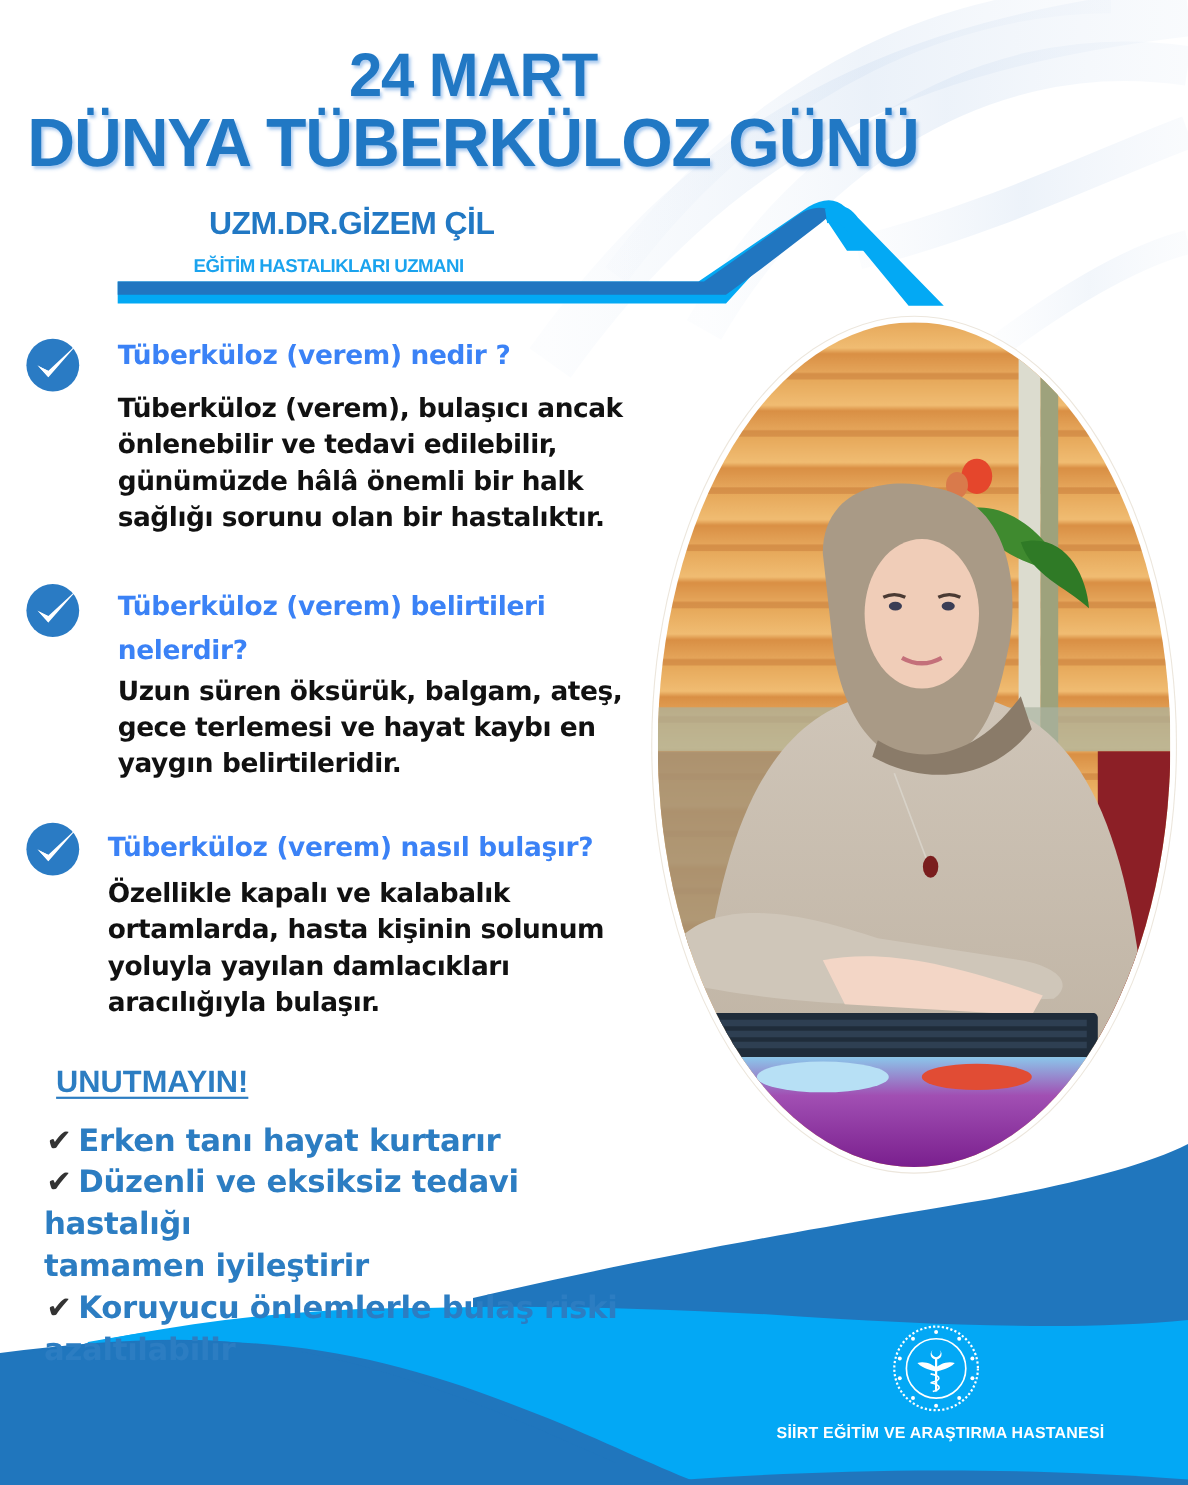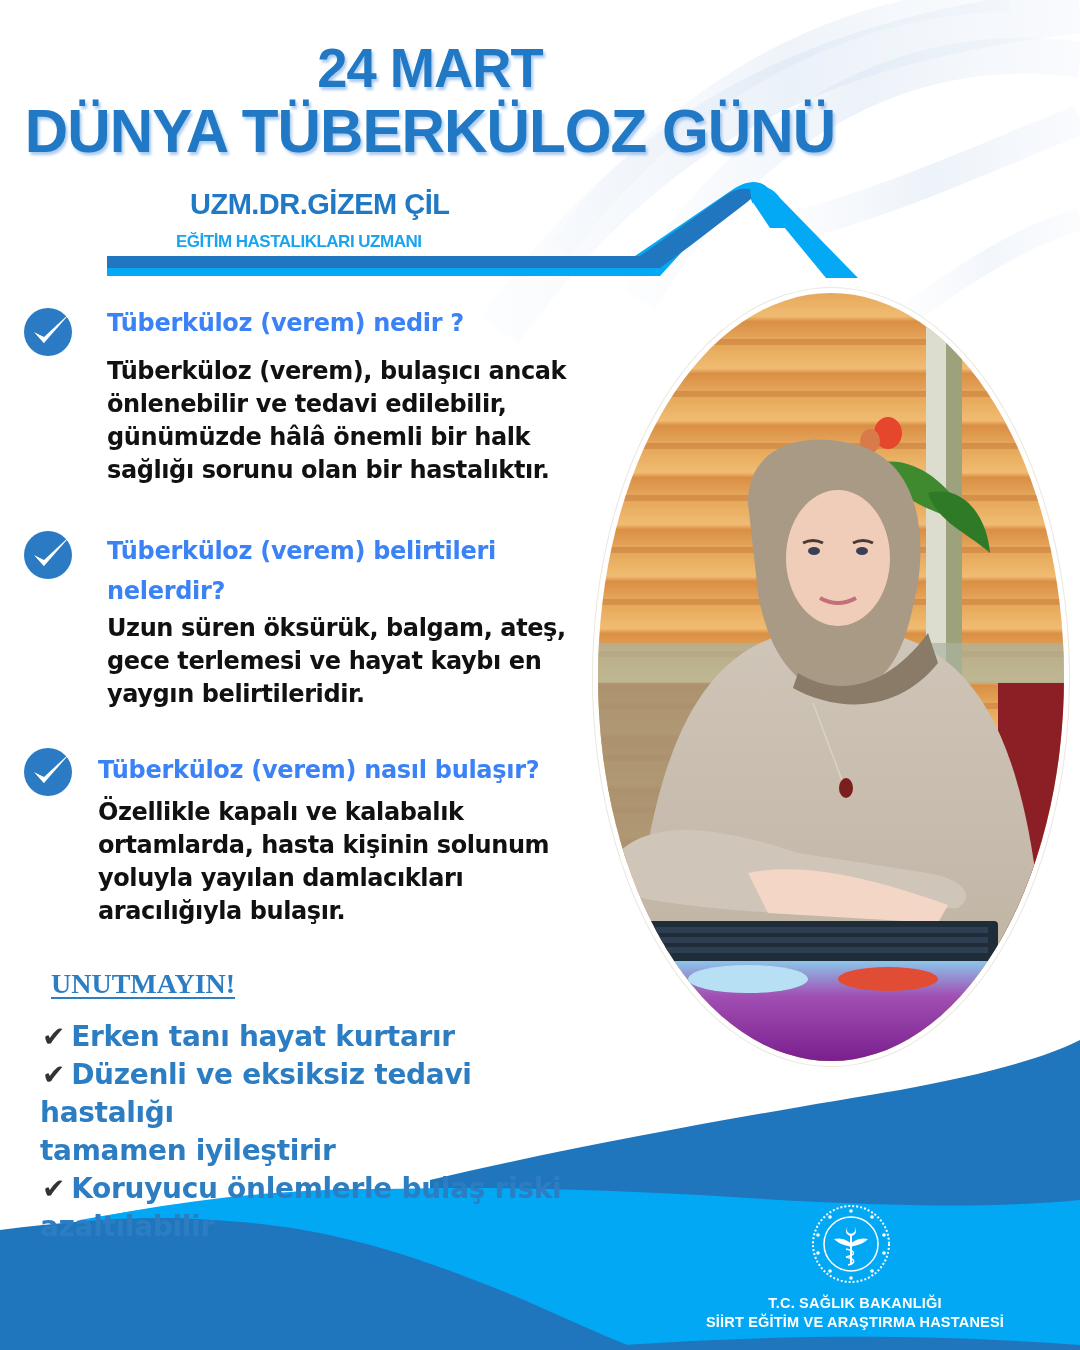--- a/index.html
+++ b/index.html
@@ -17,21 +17,21 @@
   .doctor-name { position:absolute; left:190px; top:188px; font-family:"Liberation Sans", sans-serif;
     font-weight:700; font-size:29px; color:#2178c4; letter-spacing:-0.5px; }
   .doctor-title { position:absolute; left:176px; top:232px; font-family:"Liberation Sans", sans-serif;
     font-weight:700; font-size:17px; color:#1aa3ee; letter-spacing:-0.5px; }
 
   .qa { position:absolute; }
   .check-circle { position:absolute; width:52px; height:52px; }
   .q { font-family:"DejaVu Sans", sans-serif; font-weight:700; color:#3b82f6; font-size:24px; line-height:34px; letter-spacing:-0.3px; }
   .a { font-family:"DejaVu Sans", sans-serif; font-weight:700; color:#111111; font-size:24px; line-height:33px; letter-spacing:-0.4px; }
 
-  .remember-title { position:absolute; left:51px; top:968px; font-family:Liberation Serif, serif; font-weight:700;
+  .remember-title { position:absolute; left:51px; top:968px; font-family:Liberation Sans, sans-serif; font-weight:700;
     font-size:28px; color:#2c7dc2; text-decoration:underline; text-decoration-thickness:2px; text-underline-offset:4px; }
   .tips { position:absolute; left:40px; top:1018px; width:560px; }
   .tip { font-family:"DejaVu Sans", sans-serif; font-weight:700; font-size:28px; line-height:38px; color:#2c7dc2; letter-spacing:-0.3px; }
   .tip .tick { color:#333333; margin-left:2px; margin-right:6px; }
 
   .photo-wrap { position:absolute; left:593px; top:288px; width:476px; height:778px; border-radius:50%;
     background:#ffffff; box-shadow:0 0 0 1px #ece6dc; }
   .photo { position:absolute; left:598px; top:293px; width:466px; height:768px; border-radius:50%; overflow:hidden; }
 
   .footer-text { position:absolute; left:690px; top:1294px; width:330px; text-align:center; color:#ffffff;
@@ -227,15 +227,14 @@
       <circle cx="8" cy="50" r="1.8"></circle>
       <circle cx="8" cy="32" r="1.8"></circle>
     <circle cx="20" cy="14" r="1.8"></circle>
   </g>
   <path d="M38 24 a5 5 0 1 0 6 0 a4 4 0 1 1 -6 0 Z" fill="#ffffff"></path>
   <rect x="40" y="32" width="2" height="30" fill="#ffffff"></rect>
   <path d="M24 36 C 32 34, 38 38, 41 40 C 44 38, 50 34, 58 36 C 52 42, 46 42, 41 44 C 36 42, 30 42, 24 36 Z" fill="#ffffff"></path>
   <path d="M36 46 C 46 48, 46 52, 36 54 C 46 56, 46 60, 38 62" stroke="#ffffff" stroke-width="1.5" fill="none"></path>
 </svg>
 <div class="footer-text">
-  <div>T.C. SAĞLIK BAKANLIĞI</div>
   <div>SİİRT EĞİTİM VE ARAŞTIRMA HASTANESİ</div>
 </div>
 
 </body></html>

